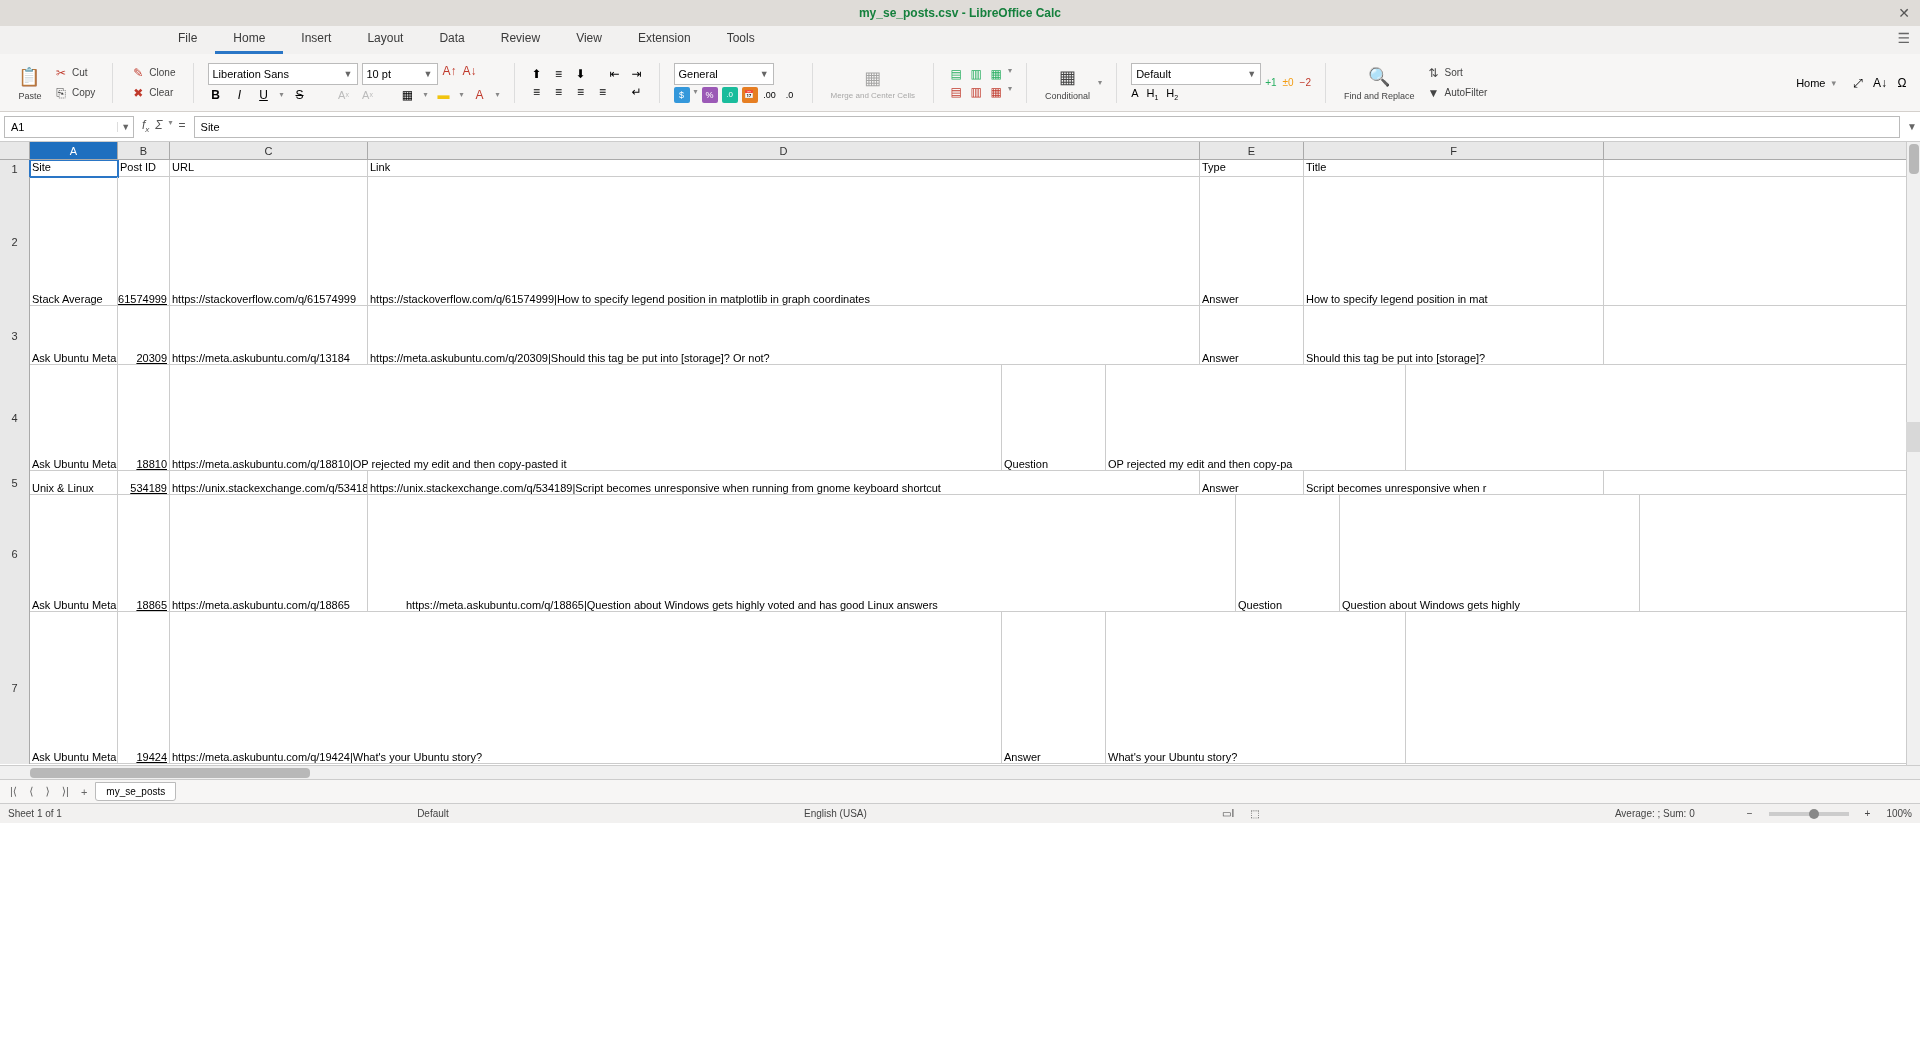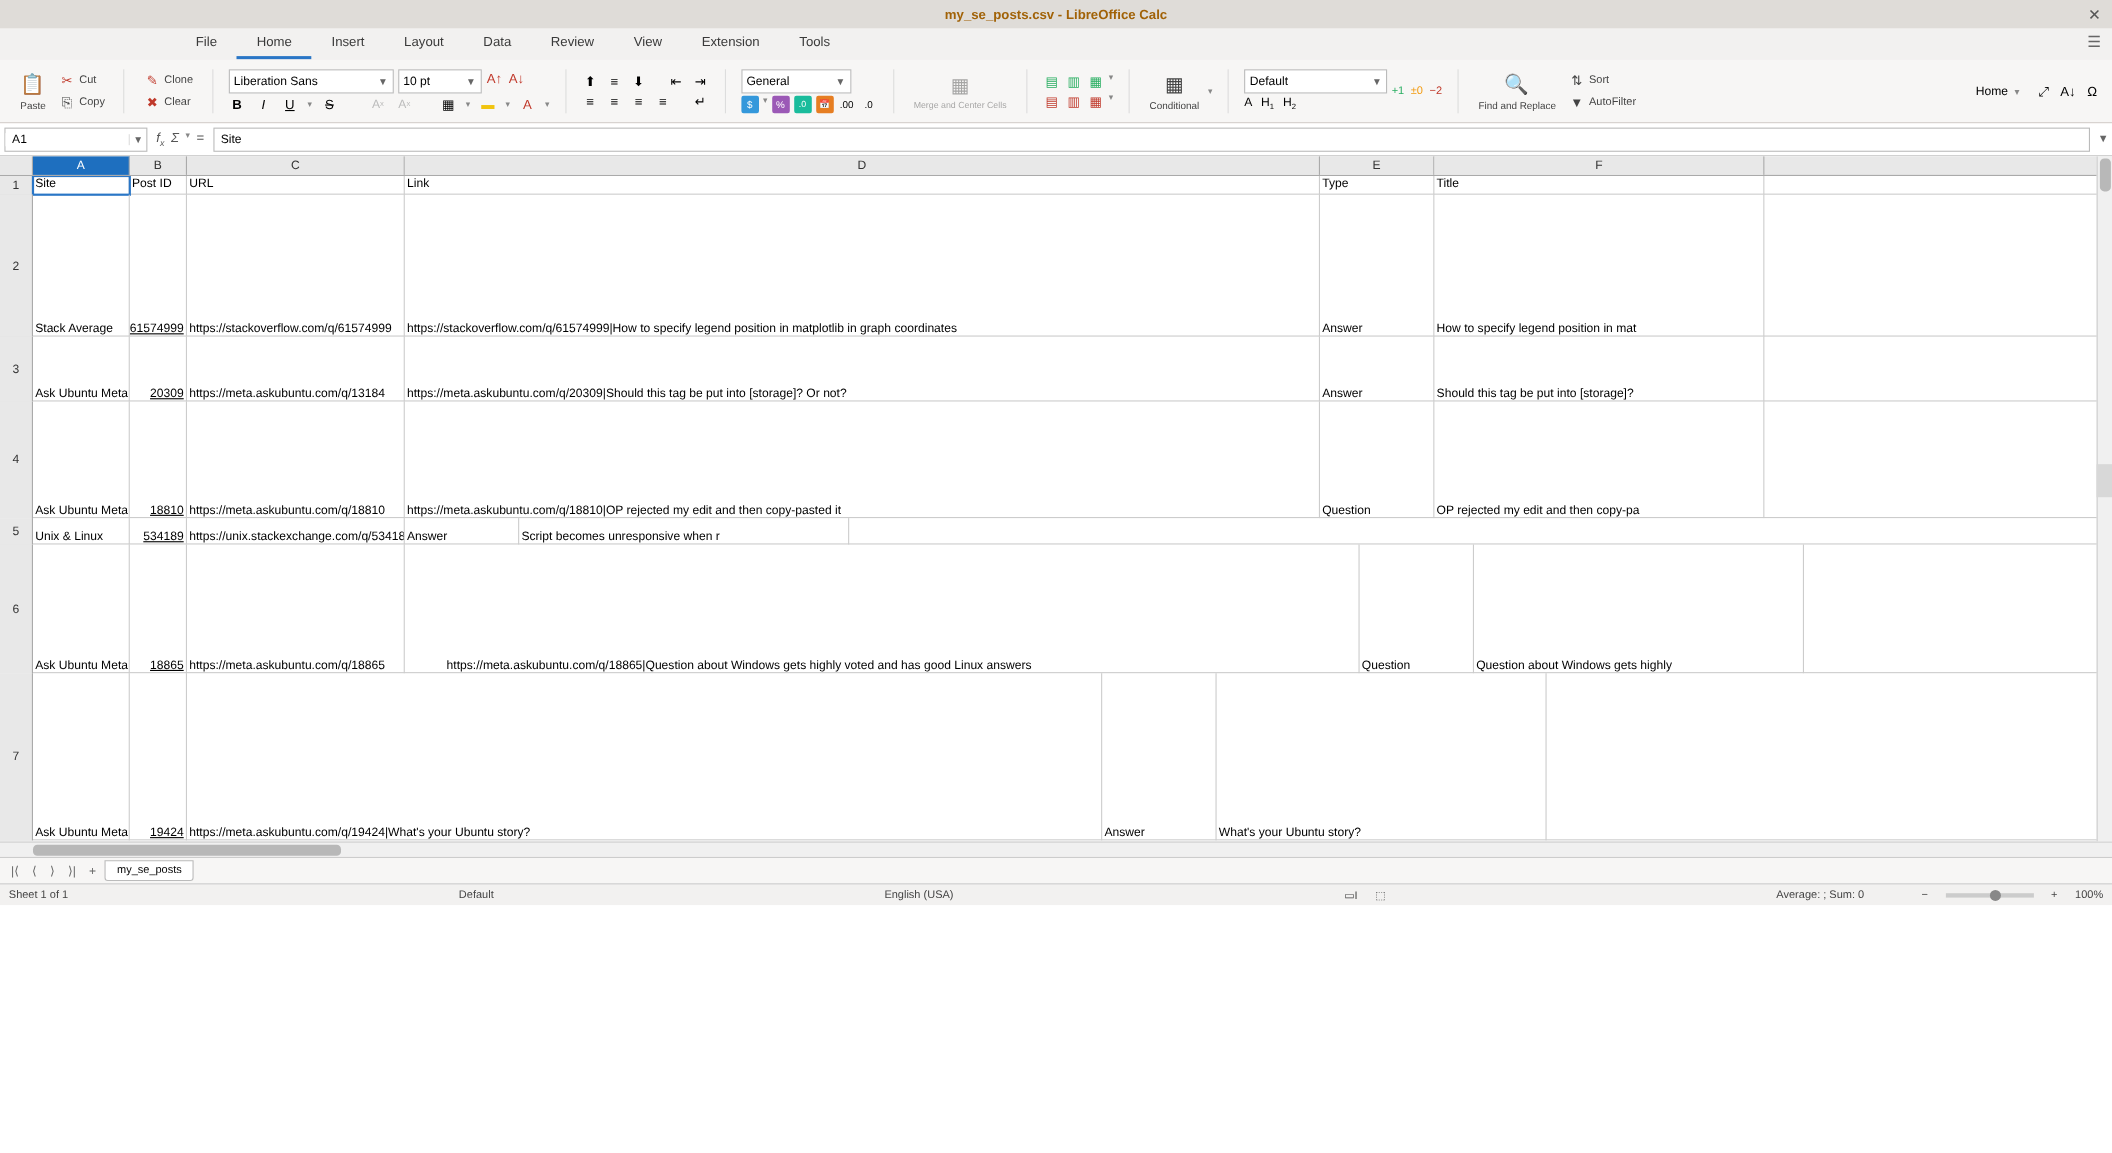--- a/index.html
+++ b/index.html
@@ -1,20 +1,20 @@
 <!DOCTYPE html>
 <html><head>
 <meta charset="utf-8">
 <style>
 * { box-sizing: border-box; margin: 0; padding: 0; }
 body { font-family: "Liberation Sans", Arial, sans-serif; font-size: 11px; background: #fff; overflow: hidden; }
 
 
 .titlebar { height: 26px; background: #dfdcd8; display: flex; align-items: center; justify-content: center; position: relative; }
-.titlebar .title { font-size: 12px; font-weight: bold; color: #a16207; }
+.titlebar .title { font-size: 12px; font-weight: bold; color: #15803d; }
 .titlebar .close { position: absolute; right: 10px; font-size: 14px; color: #555; cursor: pointer; }
 
 
 .quickbar { height: 28px; background: #f2f1f0; display: flex; align-items: center; padding: 0 6px; gap: 6px; border-bottom: 1px solid #d4d0cc; }
 .qicon { width: 16px; height: 16px; display: inline-flex; align-items: center; justify-content: center; font-size: 13px; color: #555; }
 .qsep { width: 1px; height: 16px; background: #ccc; margin: 0 2px; }
 
 
 .menubar { display: flex; align-items: flex-end; height: 28px; background: #f2f1f0; padding-left: 160px; margin-top: -28px; position: relative; }
 .menutab { padding: 6px 18px; font-size: 12px; color: #3a3a3a; border-bottom: 3px solid transparent; cursor: pointer; }
@@ -366,30 +366,30 @@
         <div class="cell num" style="width: 52px; height: 59px;">20309</div>
         <div class="cell" style="width: 198px; height: 59px;">https://meta.askubuntu.com/q/13184</div>
         <div class="cell" style="width: 832px; height: 59px;">https://meta.askubuntu.com/q/20309|Should this tag be put into [storage]? Or not?</div>
         <div class="cell" style="width: 104px; height: 59px;">Answer</div>
         <div class="cell" style="width: 300px; height: 59px;">Should this tag be put into [storage]?</div>
       </div>
       <div class="row" style="height: 106px;">
         <div class="row-h" style="height: 106px;">4</div>
         <div class="cell" style="width: 88px; height: 106px;">Ask Ubuntu Meta</div>
         <div class="cell num" style="width: 52px; height: 106px;">18810</div>
-        <div class="cell" style="width: 198px; height: 106px;">https://meta.askubuntu.com/q/18810</div>
         <div class="cell" style="width: 832px; height: 106px;">https://meta.askubuntu.com/q/18810|OP rejected my edit and then copy-pasted it</div>
         <div class="cell" style="width: 104px; height: 106px;">Question</div>
         <div class="cell" style="width: 300px; height: 106px;">OP rejected my edit and then copy-pa</div>
       </div>
       <div class="row" style="height: 24px;">
         <div class="row-h" style="height: 24px;">5</div>
         <div class="cell" style="width: 88px; height: 24px;">Unix &amp; Linux</div>
         <div class="cell num" style="width: 52px; height: 24px;">534189</div>
         <div class="cell" style="width: 198px; height: 24px;">https://unix.stackexchange.com/q/534189</div>
+        <div class="cell" style="width: 832px; height: 24px;">https://unix.stackexchange.com/q/534189|Script becomes unresponsive when running from gnome keyboard shortcut</div>
         <div class="cell" style="width: 104px; height: 24px;">Answer</div>
         <div class="cell" style="width: 300px; height: 24px;">Script becomes unresponsive when r</div>
       </div>
       <div class="row" style="height: 117px;">
         <div class="row-h" style="height: 117px;">6</div>
         <div class="cell" style="width: 88px; height: 117px;">Ask Ubuntu Meta</div>
         <div class="cell num" style="width: 52px; height: 117px;">18865</div>
         <div class="cell" style="width: 198px; height: 117px;">https://meta.askubuntu.com/q/18865</div>
         <div class="cell" style="width: 832px; height: 117px; margin-left: 36px;">https://meta.askubuntu.com/q/18865|Question about Windows gets highly voted and has good Linux answers</div>
         <div class="cell" style="width: 104px; height: 117px;">Question</div>

